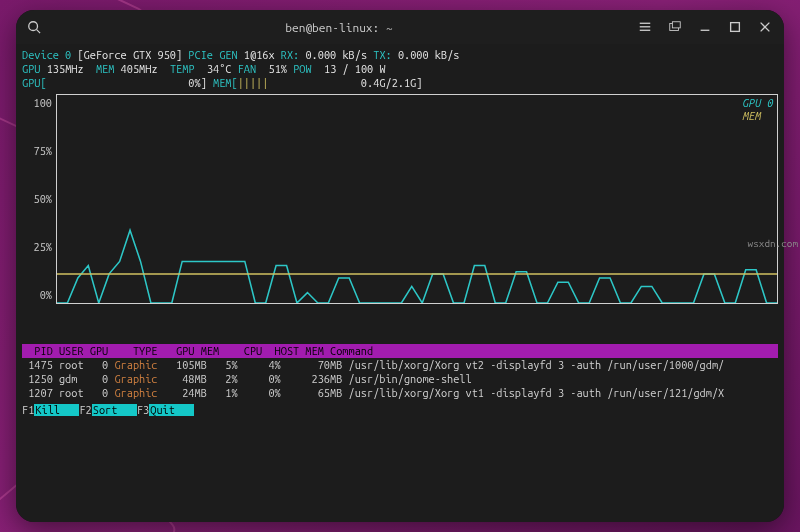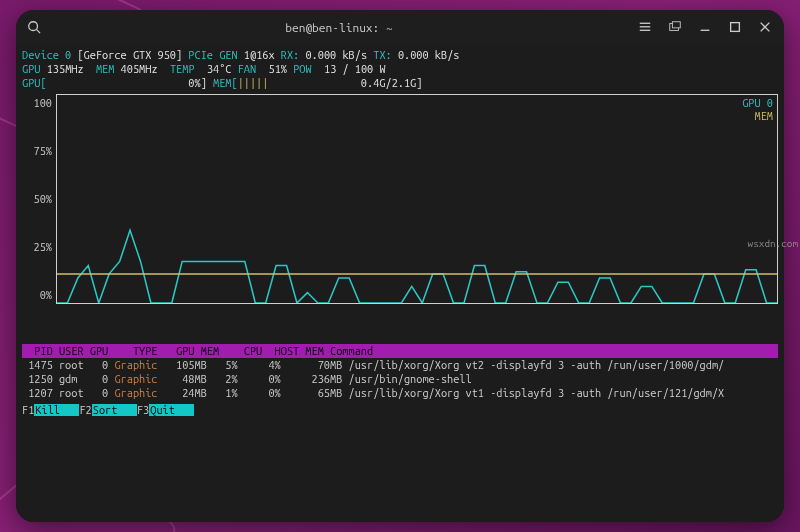--- a/index.html
+++ b/index.html
@@ -64,21 +64,21 @@
   color: #ccc;
 }
 .chart-box {
   flex: 1;
   border: 1px solid #d0d0d0;
   position: relative;
   background: #1c1c1c;
 }
 .legend {
   position: absolute; right: 4px; top: 2px;
-  text-align: right; line-height: 13px;
+  text-align: left; line-height: 13px; font-style: italic;
 }
 .legend .g { color: #2dc7c7; }
 .legend .m { color: #d0c060; }
 .chart-svg { position: absolute; inset: 0; width: 100%; height: 100%; }
 
 .table-head { background: #a21caf; color: #000; white-space: pre; line-height: 14px; margin-top: 40px; }
 .row-sel { background: #14c7c7; color: #000; white-space: pre; }
 .row-norm { color: #d0d0d0; white-space: pre; }
 .owh { color: #d08040; }
 .footer { margin-top: 3px; white-space: pre; }

